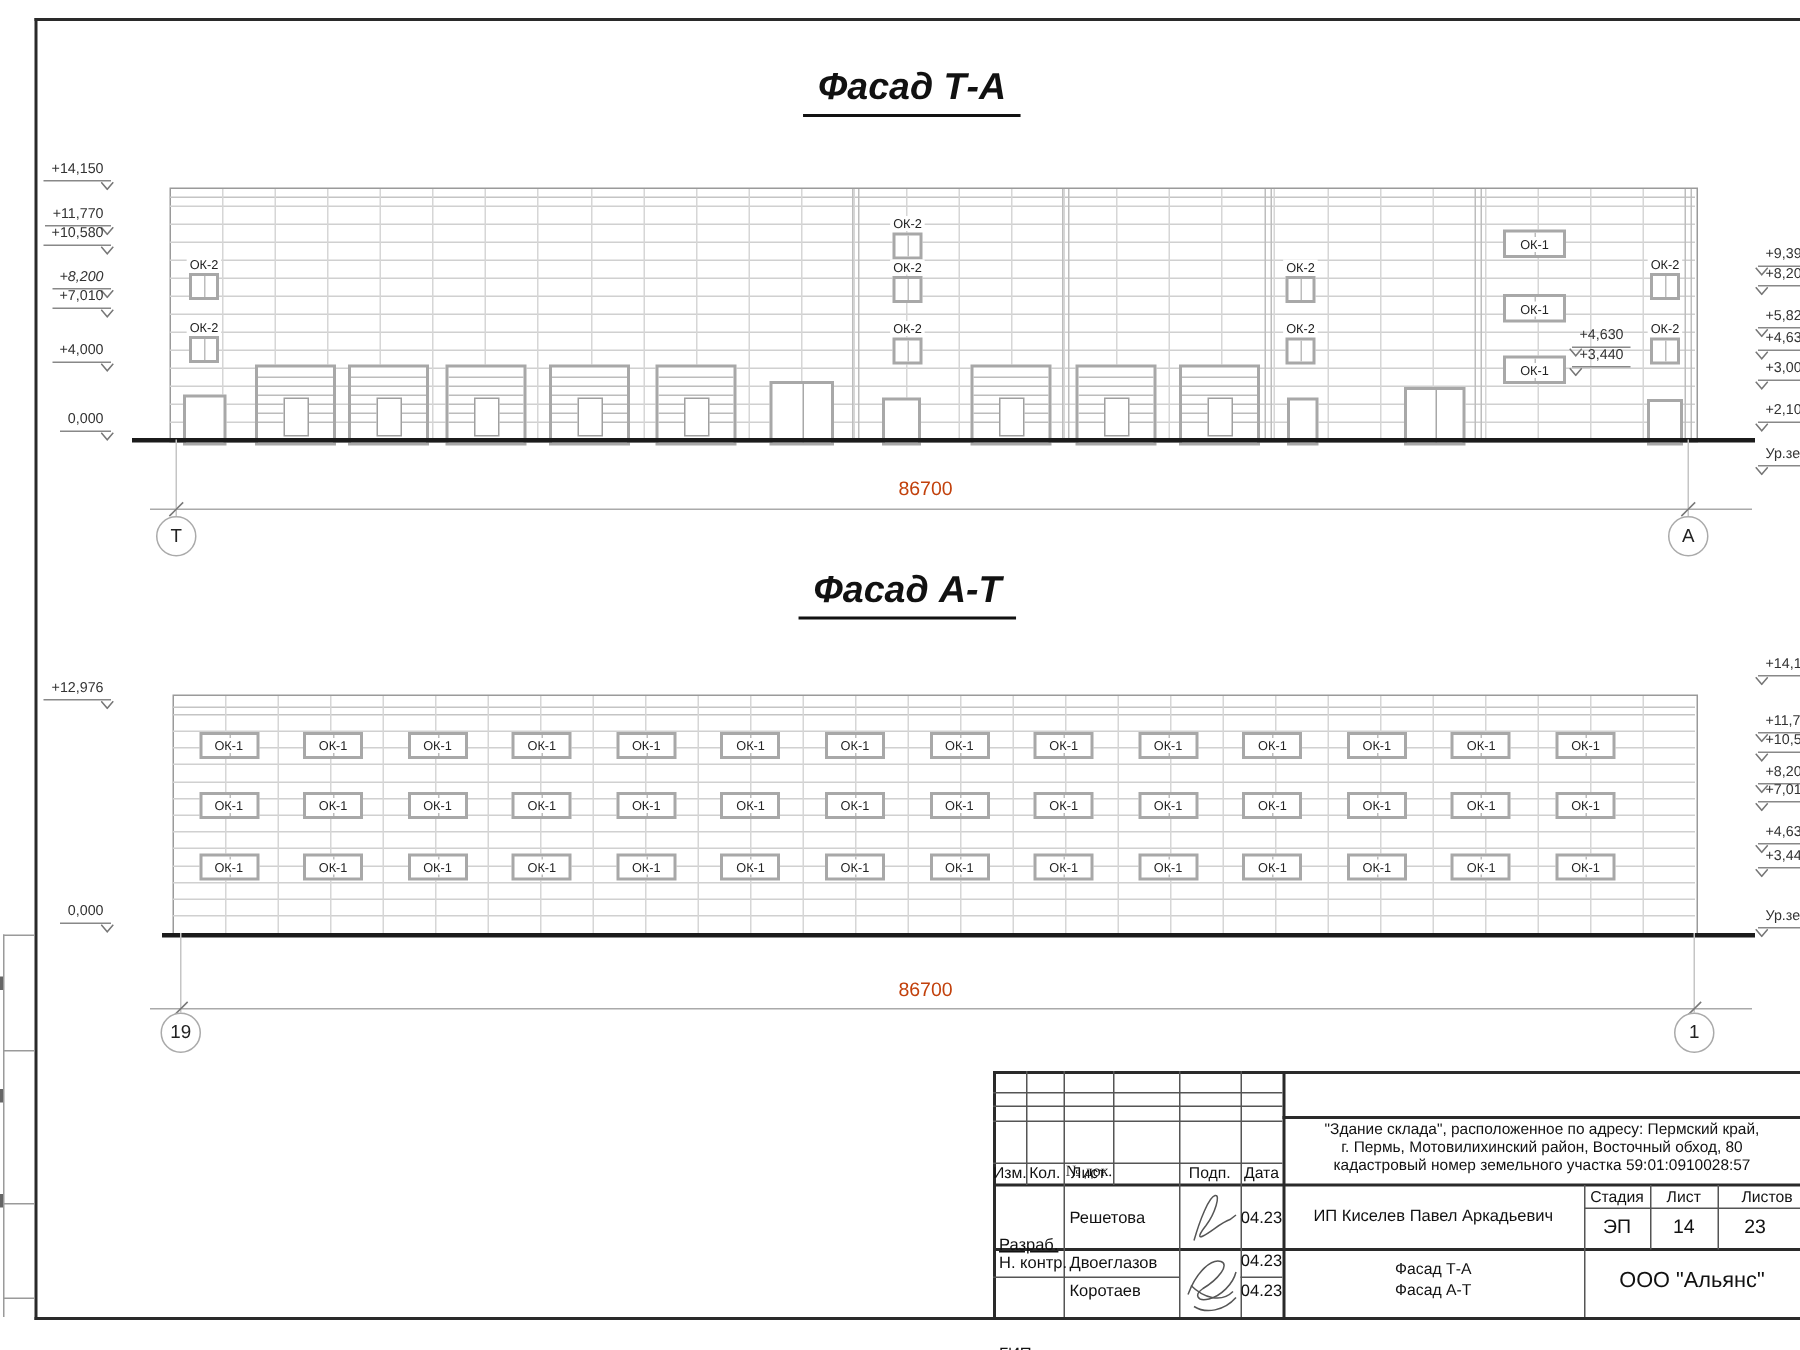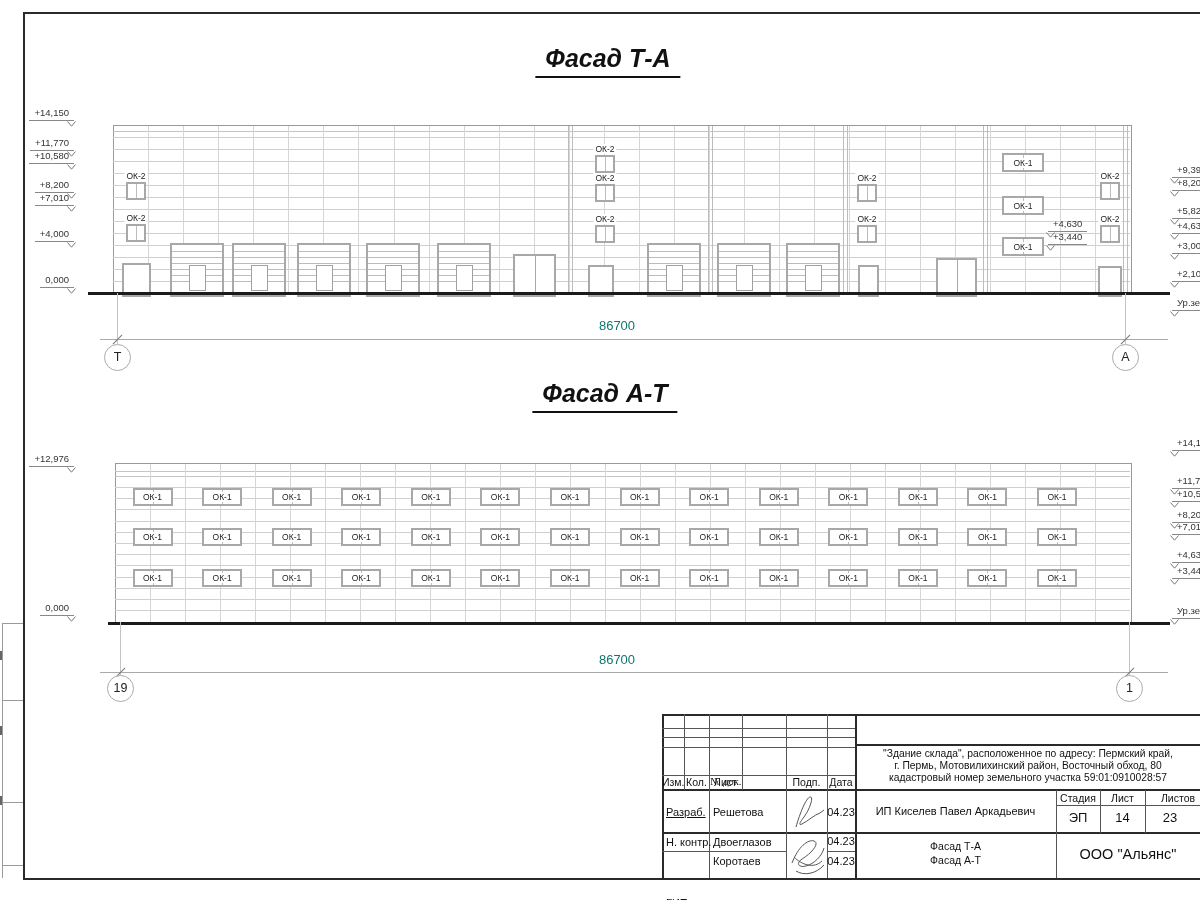--- a/index.html
+++ b/index.html
@@ -16,21 +16,21 @@
   .winlbl{position:relative;font-size:8.5px;color:#222;background:#fff;padding:0 2px;white-space:nowrap;z-index:2;}
   .winlbl-above{position:absolute;transform:translateX(-50%);font-size:8.5px;color:#222;background:#fff;
                 padding:0 2px;white-space:nowrap;z-index:2;}
   .gate{position:absolute;border:2px solid #a8a8a8;background:#fff;}
   .gate .slat{position:absolute;left:0;right:0;height:1px;background:#bcbcbc;}
   .gate .wicket{position:absolute;border:1px solid #a0a0a0;background:#fff;}
   .door{position:absolute;border:2px solid #a8a8a8;background:#fff;}
   .door .leaf{position:absolute;left:50%;top:0;bottom:0;width:1px;background:#a8a8a8;}
   .axis-circle{position:absolute;width:25px;height:25px;border:1px solid #aaa;border-radius:50%;
                text-align:center;line-height:25px;font-size:12.5px;color:#222;background:#fff;}
-  .dimlabel{position:absolute;transform:translateX(-50%);font-size:13px;color:#0f766e;background:#fff;padding:0 5px;}
+  .dimlabel{position:absolute;transform:translateX(-50%);font-size:13px;color:#c2410c;background:#fff;padding:0 5px;}
   .tick{position:absolute;width:13px;height:1px;background:#777;transform:rotate(-45deg);}
   .tbk{position:absolute;background:#2a2a2a;}
   .tbl{position:absolute;background:#555;}
   .tbt{position:absolute;font-size:10.5px;color:#111;white-space:nowrap;}
   .ctr{text-align:center;}
   .mline{position:absolute;background:#9a9a9a;}
 </style>
 </head>
 <body>
 
@@ -78,21 +78,21 @@
   <div class="tbt ctr" style="left:858px;top:760px;width:340px;font-size:10.3px;">г. Пермь, Мотовилихинский район, Восточный обход, 80</div>
   <div class="tbt ctr" style="left:858px;top:772px;width:340px;font-size:10.3px;">кадастровый номер земельного участка 59:01:0910028:57</div>
 
   <div class="tbt ctr" style="left:662px;top:776px;width:22px;">Изм.</div>
   <div class="tbt ctr" style="left:684px;top:776px;width:25px;">Кол.</div>
   <div class="tbt ctr" style="left:709px;top:776px;width:33px;">Лист</div>
   <div class="tbt ctr" style="left:704px;top:776px;width:44px;font-family:Liberation Serif, serif;">№ док.</div>
   <div class="tbt ctr" style="left:786px;top:776px;width:41px;">Подп.</div>
   <div class="tbt ctr" style="left:827px;top:776px;width:28px;">Дата</div>
 
-  <div class="tbt" style="left:666px;top:806px;font-size:11px;text-decoration:underline;">Разраб.</div>
+  <div class="tbt" style="left:666px;top:824px;font-size:11px;text-decoration:underline;">Разраб.</div>
   <div class="tbt" style="left:713px;top:806px;font-size:11px;">Решетова</div>
   <div class="tbt ctr" style="left:827px;top:806px;width:28px;font-size:11px;">04.23</div>
   <div class="tbt" style="left:666px;top:836px;font-size:11px;">Н. контр.</div>
   <div class="tbt" style="left:713px;top:836px;font-size:11px;">Двоеглазов</div>
   <div class="tbt ctr" style="left:827px;top:835px;width:28px;font-size:11px;">04.23</div>
   <div class="tbt" style="left:666px;top:855px;font-size:11px;margin-top:42px;">ГИП</div>
   <div class="tbt" style="left:713px;top:855px;font-size:11px;">Коротаев</div>
   <div class="tbt ctr" style="left:827px;top:855px;width:28px;font-size:11px;">04.23</div>
 
   <svg class="a" style="left:790px;top:793px;" width="36" height="40" viewBox="0 0 36 40">
@@ -300,21 +300,21 @@
     <div class="a" style="left: 88px; top: 292px; width: 1082px; height: 3px; background: rgb(27, 27, 27);"></div>
     <div class="lvlmark a" style="top: 106px; right: 1126px;">+14,150<svg width="9" height="6" viewBox="0 0 9 6" style="right: -2px;">
         <path d="M0.5,0.5 L4.5,5.2 L8.5,0.5" fill="none" stroke="#777" stroke-width="1"></path>
       </svg></div>
     <div class="lvlmark a" style="top: 136px; right: 1126px;">+11,770<svg width="9" height="6" viewBox="0 0 9 6" style="right: -2px;">
         <path d="M0.5,0.5 L4.5,5.2 L8.5,0.5" fill="none" stroke="#777" stroke-width="1"></path>
       </svg></div>
     <div class="lvlmark a" style="top: 149px; right: 1126px;">+10,580<svg width="9" height="6" viewBox="0 0 9 6" style="right: -2px;">
         <path d="M0.5,0.5 L4.5,5.2 L8.5,0.5" fill="none" stroke="#777" stroke-width="1"></path>
       </svg></div>
-    <div class="lvlmark a" style="top: 178px; right: 1126px;">+8,200<svg width="9" height="6" viewBox="0 0 9 6" style="right: -2px;">
+    <div class="lvlmark a" style="top: 178px; right: 1126px; font-style: italic;">+8,200<svg width="9" height="6" viewBox="0 0 9 6" style="right: -2px;">
         <path d="M0.5,0.5 L4.5,5.2 L8.5,0.5" fill="none" stroke="#777" stroke-width="1"></path>
       </svg></div>
     <div class="lvlmark a" style="top: 191px; right: 1126px;">+7,010<svg width="9" height="6" viewBox="0 0 9 6" style="right: -2px;">
         <path d="M0.5,0.5 L4.5,5.2 L8.5,0.5" fill="none" stroke="#777" stroke-width="1"></path>
       </svg></div>
     <div class="lvlmark a" style="top: 227px; right: 1126px;">+4,000<svg width="9" height="6" viewBox="0 0 9 6" style="right: -2px;">
         <path d="M0.5,0.5 L4.5,5.2 L8.5,0.5" fill="none" stroke="#777" stroke-width="1"></path>
       </svg></div>
     <div class="lvlmark a" style="top: 273px; right: 1126px;">0,000<svg width="9" height="6" viewBox="0 0 9 6" style="right: -2px;">
         <path d="M0.5,0.5 L4.5,5.2 L8.5,0.5" fill="none" stroke="#777" stroke-width="1"></path>

